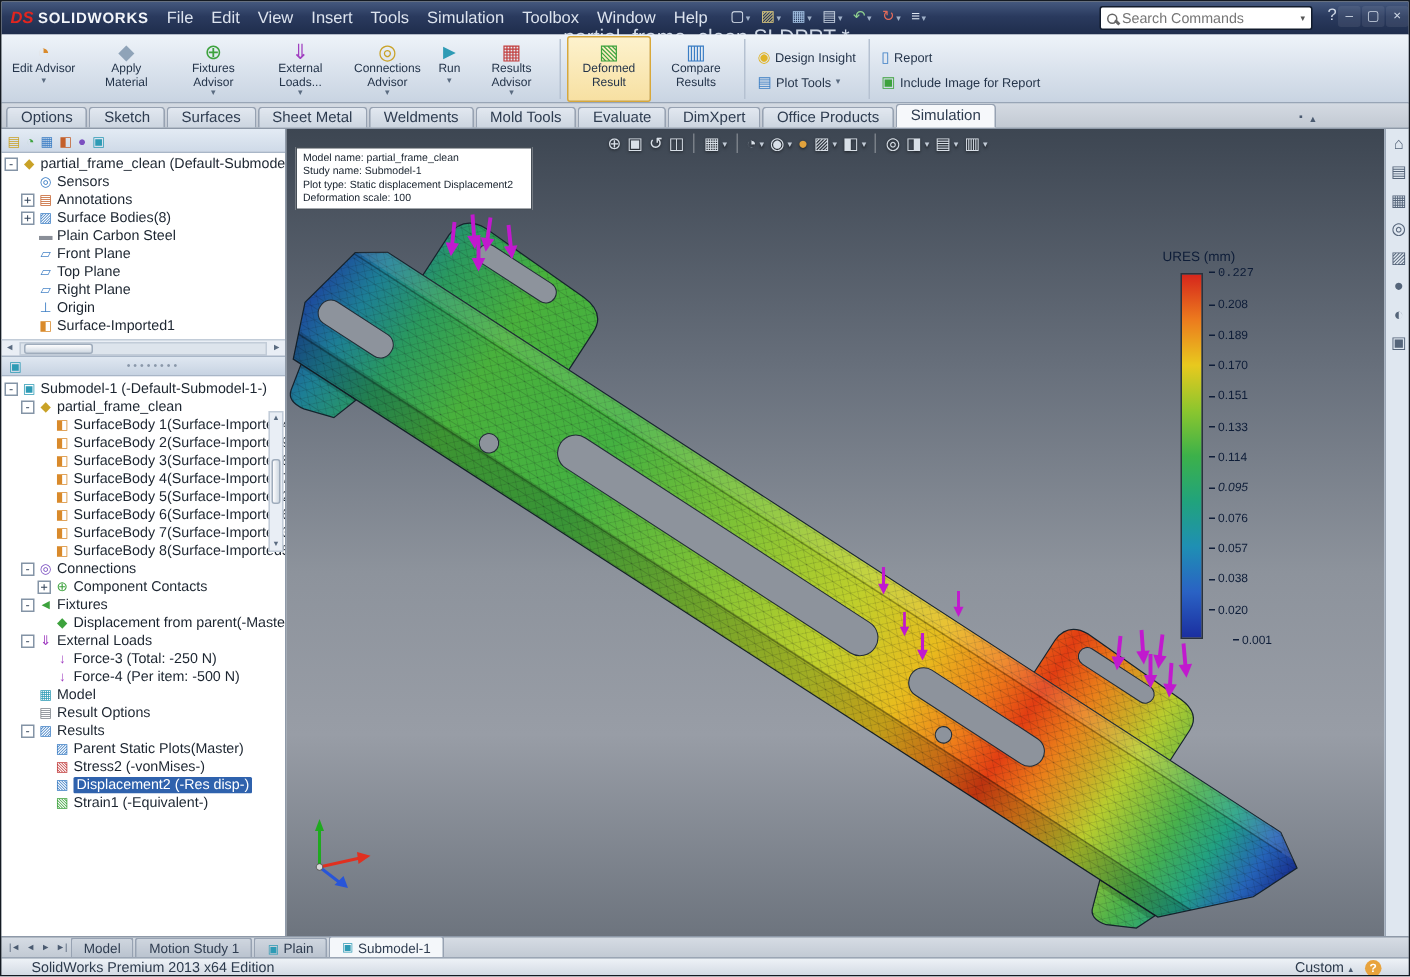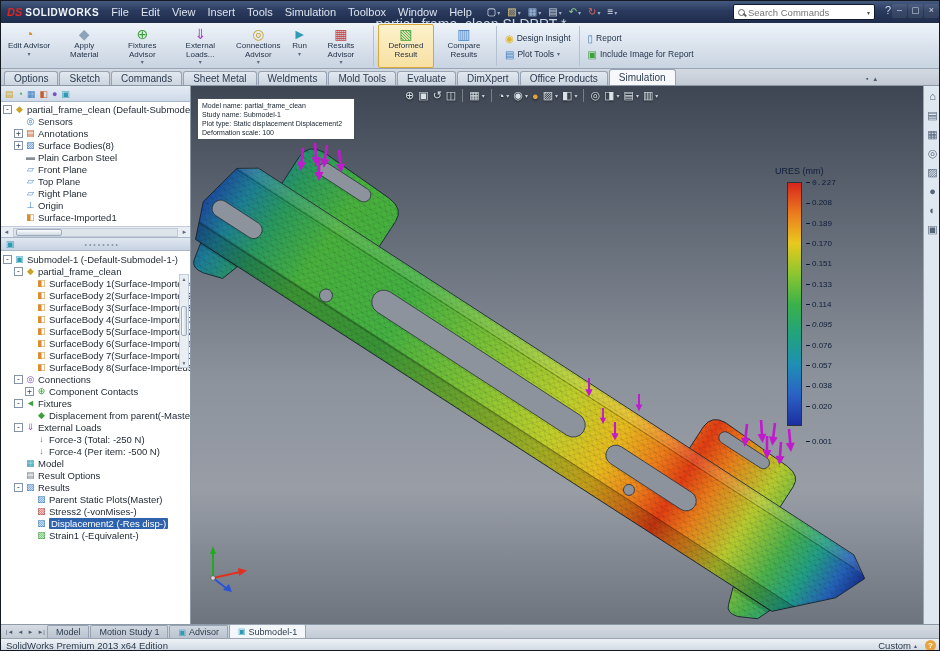--- a/index.html
+++ b/index.html
@@ -86,21 +86,21 @@
 
 #righttoolbar{position:absolute;left:922px;top:85px;width:18px;height:538px;background:#dfe7f0;border-left:1px solid #99a5b5;display:flex;flex-direction:column;align-items:center;padding-top:5px;gap:8px}
 .rt-icon{font-size:11px;color:#55657a;line-height:11px}
 
 
 #bottomtabs{position:absolute;left:0;top:623px;width:940px;height:14px;background:linear-gradient(#d6dce4,#c2cad4);border-top:1px solid #8e99a8;display:flex;align-items:flex-end;padding-left:3px}
 .btscroll{font-size:6px;color:#4a5a70;padding:0 2px;height:12px;line-height:12px}
 .btab{font-size:9px;color:#2e3c50;padding:0 8px;height:13px;background:linear-gradient(#cfd6df,#bac3cf);border:1px solid #97a2b2;border-bottom:none;border-radius:2px 2px 0 0;margin-right:1px;display:flex;align-items:center;gap:3px;white-space:nowrap}
 .btab.active{background:#f4f7fa;height:14px}
 .bticon{font-size:8px;color:#2e9bb5}
-#statusbar{position:absolute;left:0;top:637px;width:940px;height:14px;background:linear-gradient(#eef2f7,#cfd7e1);border-top:1px solid #9aa5b4;display:flex;align-items:center;font-size:9.5px;color:#2c3a4c;padding:0 5px}
+#statusbar{position:absolute;left:0;top:637px;width:940px;height:14px;background:linear-gradient(#eef2f7,#cfd7e1);border-top:1px solid #9aa5b4;display:flex;align-items:center;font-size:9.5px;color:#2c3a4c;padding:0 20px}
 #sbspacer{flex:1}
 #sbcustom{display:flex;align-items:center;gap:3px;margin-right:8px}
 #sbcaret{font-size:6px;color:#4a5a70}
 #sbhelp{width:11px;height:11px;border-radius:50%;background:#e8a33d;color:#fff;font-size:8px;line-height:11px;text-align:center;font-weight:bold}
 </style>
 </head>
 <body>
 
 <div id="app">
 
@@ -231,21 +231,21 @@
             <span class="rsicon" style="color: rgb(61, 162, 61);">▣</span>
             <span>Include Image for Report</span>
           </div>
         </div>
       </div>
   </div>
 
   <div id="cmdtabs">
     <div class="ctab">Options</div>
       <div class="ctab">Sketch</div>
-      <div class="ctab">Commands</div>
+      <div class="ctab">Surfaces</div>
       <div class="ctab">Sheet Metal</div>
       <div class="ctab">Weldments</div>
       <div class="ctab">Mold Tools</div>
       <div class="ctab">Evaluate</div>
       <div class="ctab">DimXpert</div>
       <div class="ctab">Office Products</div>
       <div class="ctab active">Simulation</div>
       <div id="ctright">
         <span>▪</span>
         <span>▴</span>
@@ -554,21 +554,21 @@
         <span class="legendlabel" style="top: 132.667px;">0.189</span>
         <span class="legendlabel" style="top: 153px;">0.170</span>
         <span class="legendlabel" style="top: 173.333px;">0.151</span>
         <span class="legendlabel" style="top: 193.667px;">0.133</span>
         <span class="legendlabel" style="top: 214px;">0.114</span>
         <span class="legendlabel" style="top: 234.333px; font-style: italic;">0.095</span>
         <span class="legendlabel" style="top: 254.667px;">0.076</span>
         <span class="legendlabel" style="top: 275px;">0.057</span>
         <span class="legendlabel" style="top: 295.333px;">0.038</span>
         <span class="legendlabel" style="top: 315.667px;">0.020</span>
-        <span class="legendlabel" style="top: 351px;">0.001</span>
+        <span class="legendlabel" style="top: 336px; margin-left: 16px;">0.001</span>
       </div>
   </div>
 
   <div id="righttoolbar">
       <span class="rt-icon">⌂</span>
       <span class="rt-icon">▤</span>
       <span class="rt-icon">▦</span>
       <span class="rt-icon">◎</span>
       <span class="rt-icon">▨</span>
       <span class="rt-icon">●</span>
@@ -582,21 +582,21 @@
       <span class="btscroll">►</span>
       <span class="btscroll">►|</span>
       <div class="btab">
         <span>Model</span>
       </div>
       <div class="btab">
         <span>Motion Study 1</span>
       </div>
       <div class="btab">
         <span class="bticon">▣</span>
-        <span>Advisor</span>
+        <span>Plain</span>
       </div>
       <div class="btab active">
         <span class="bticon">▣</span>
         <span>Submodel-1</span>
       </div>
     </div>
 
   <div id="statusbar">
     <span id="sbleft">SolidWorks Premium 2013 x64 Edition</span>
     <span id="sbspacer"></span>

